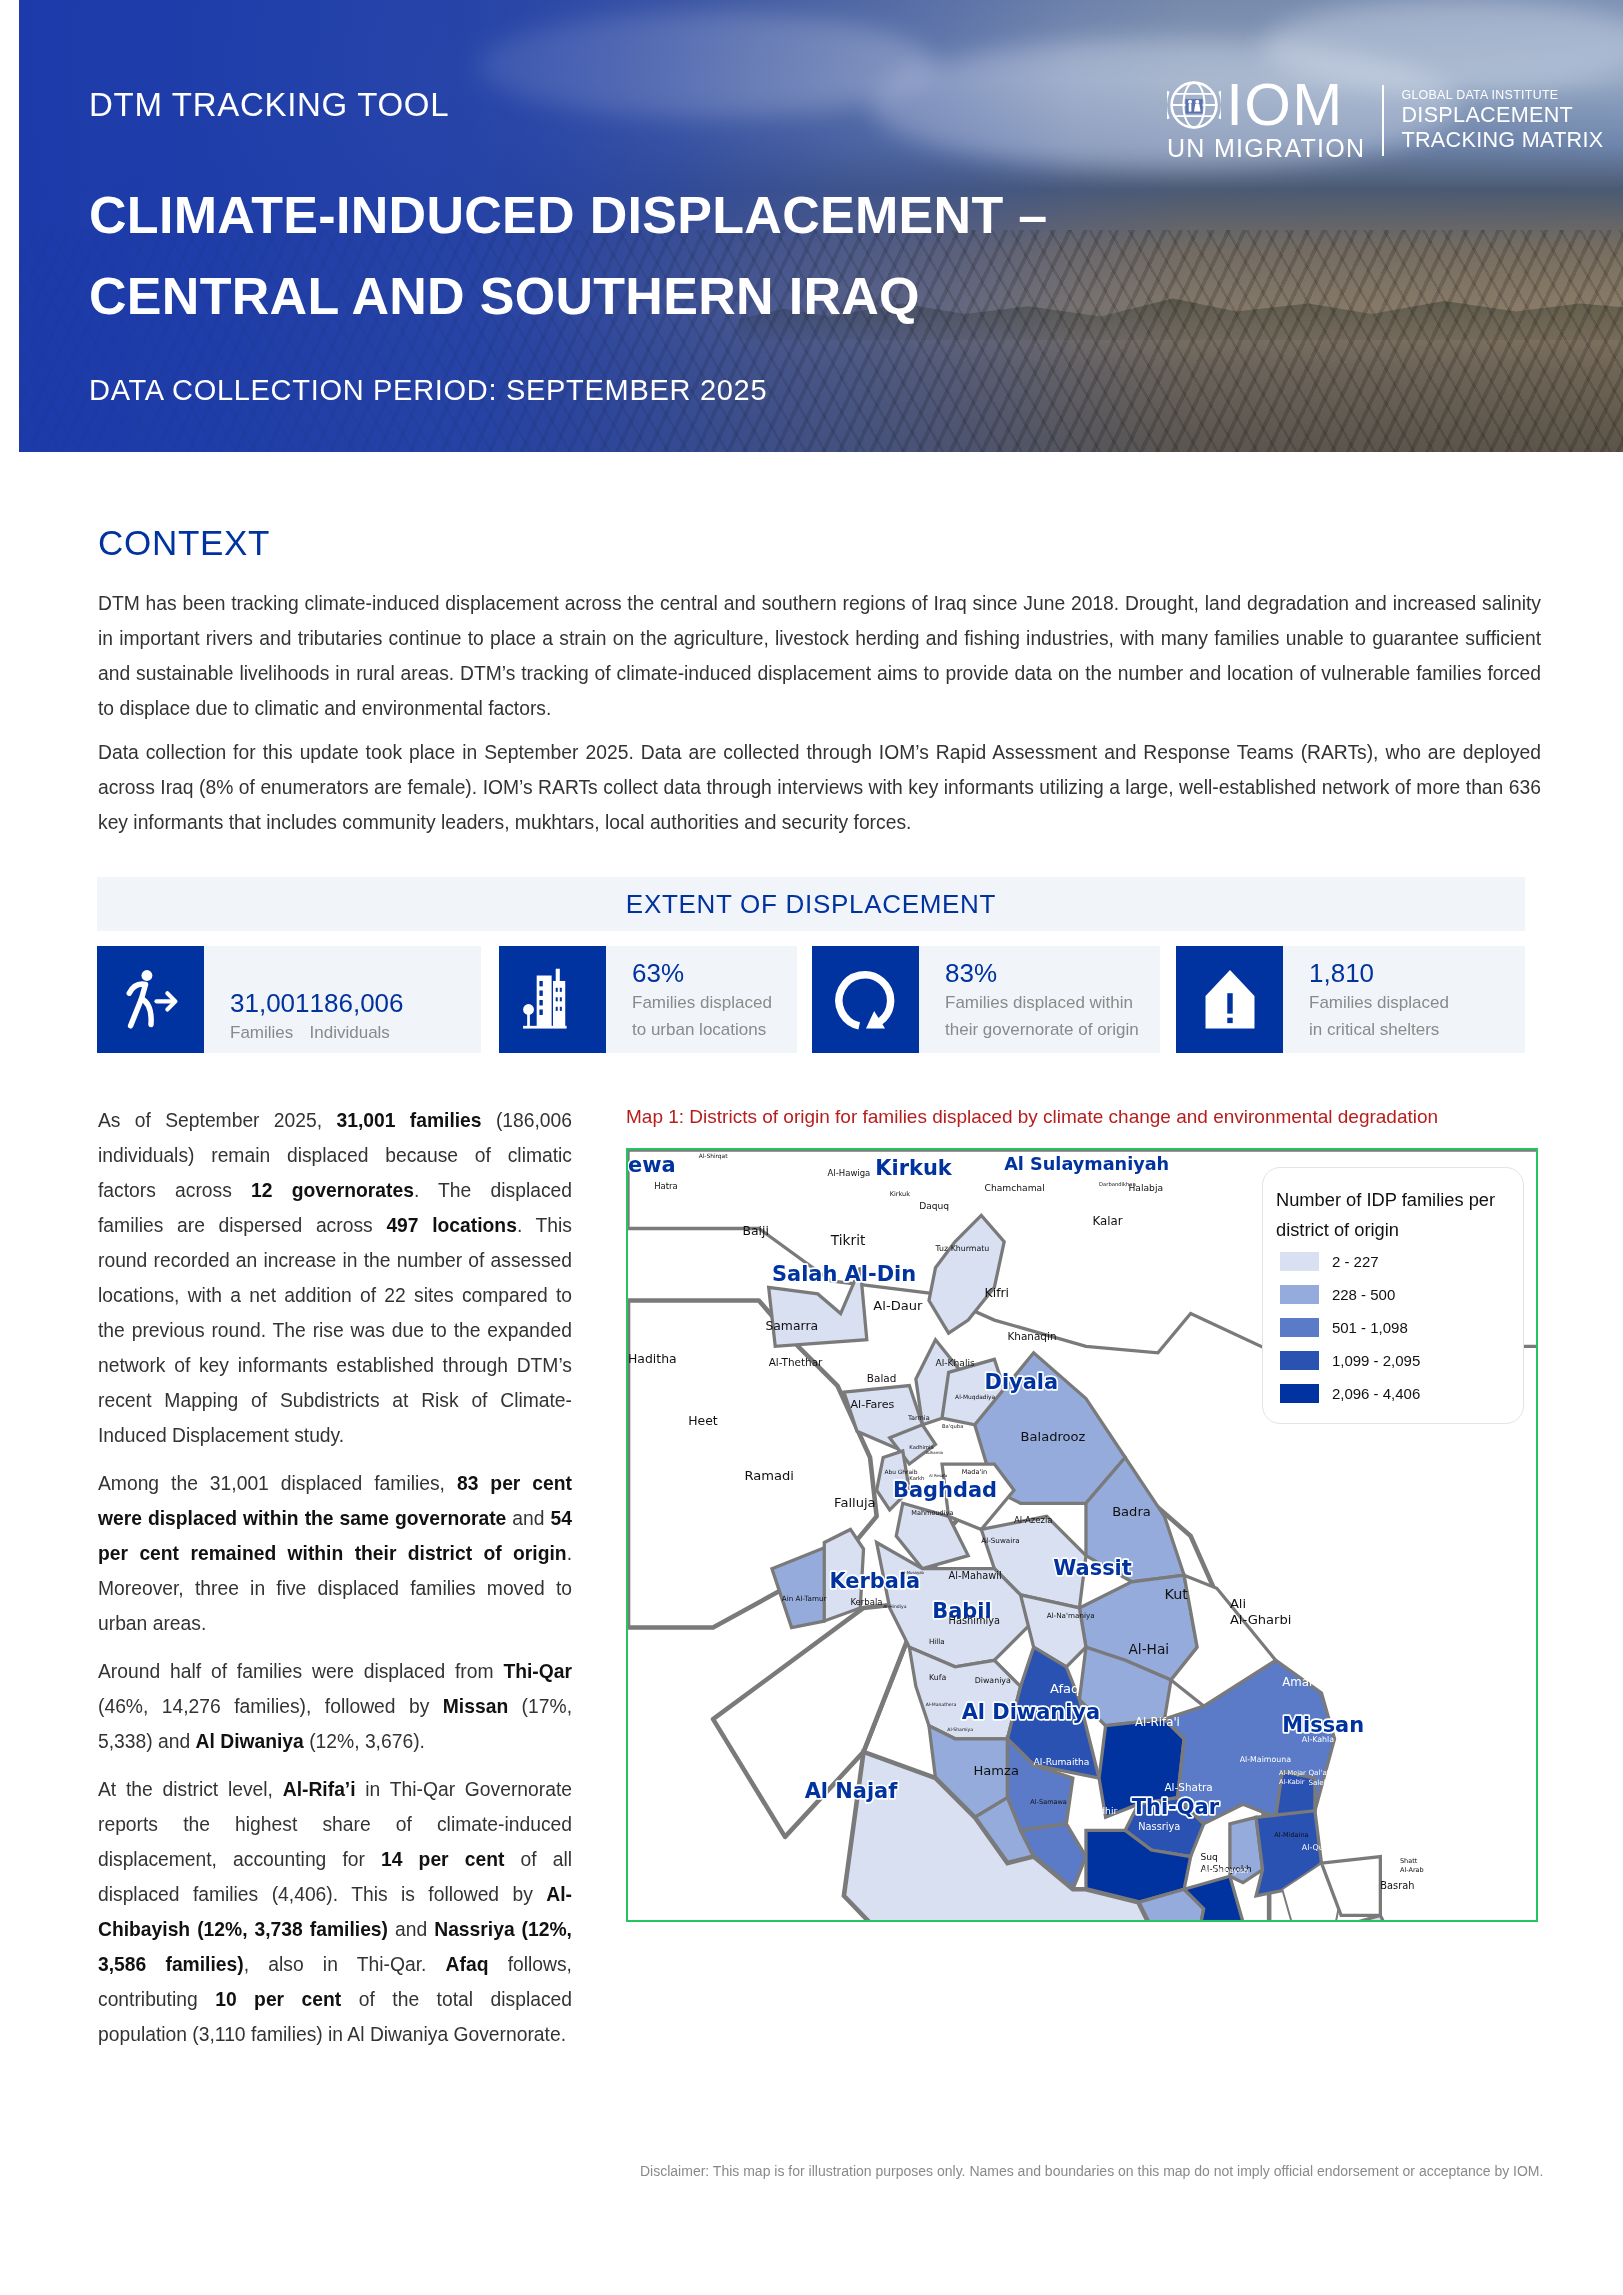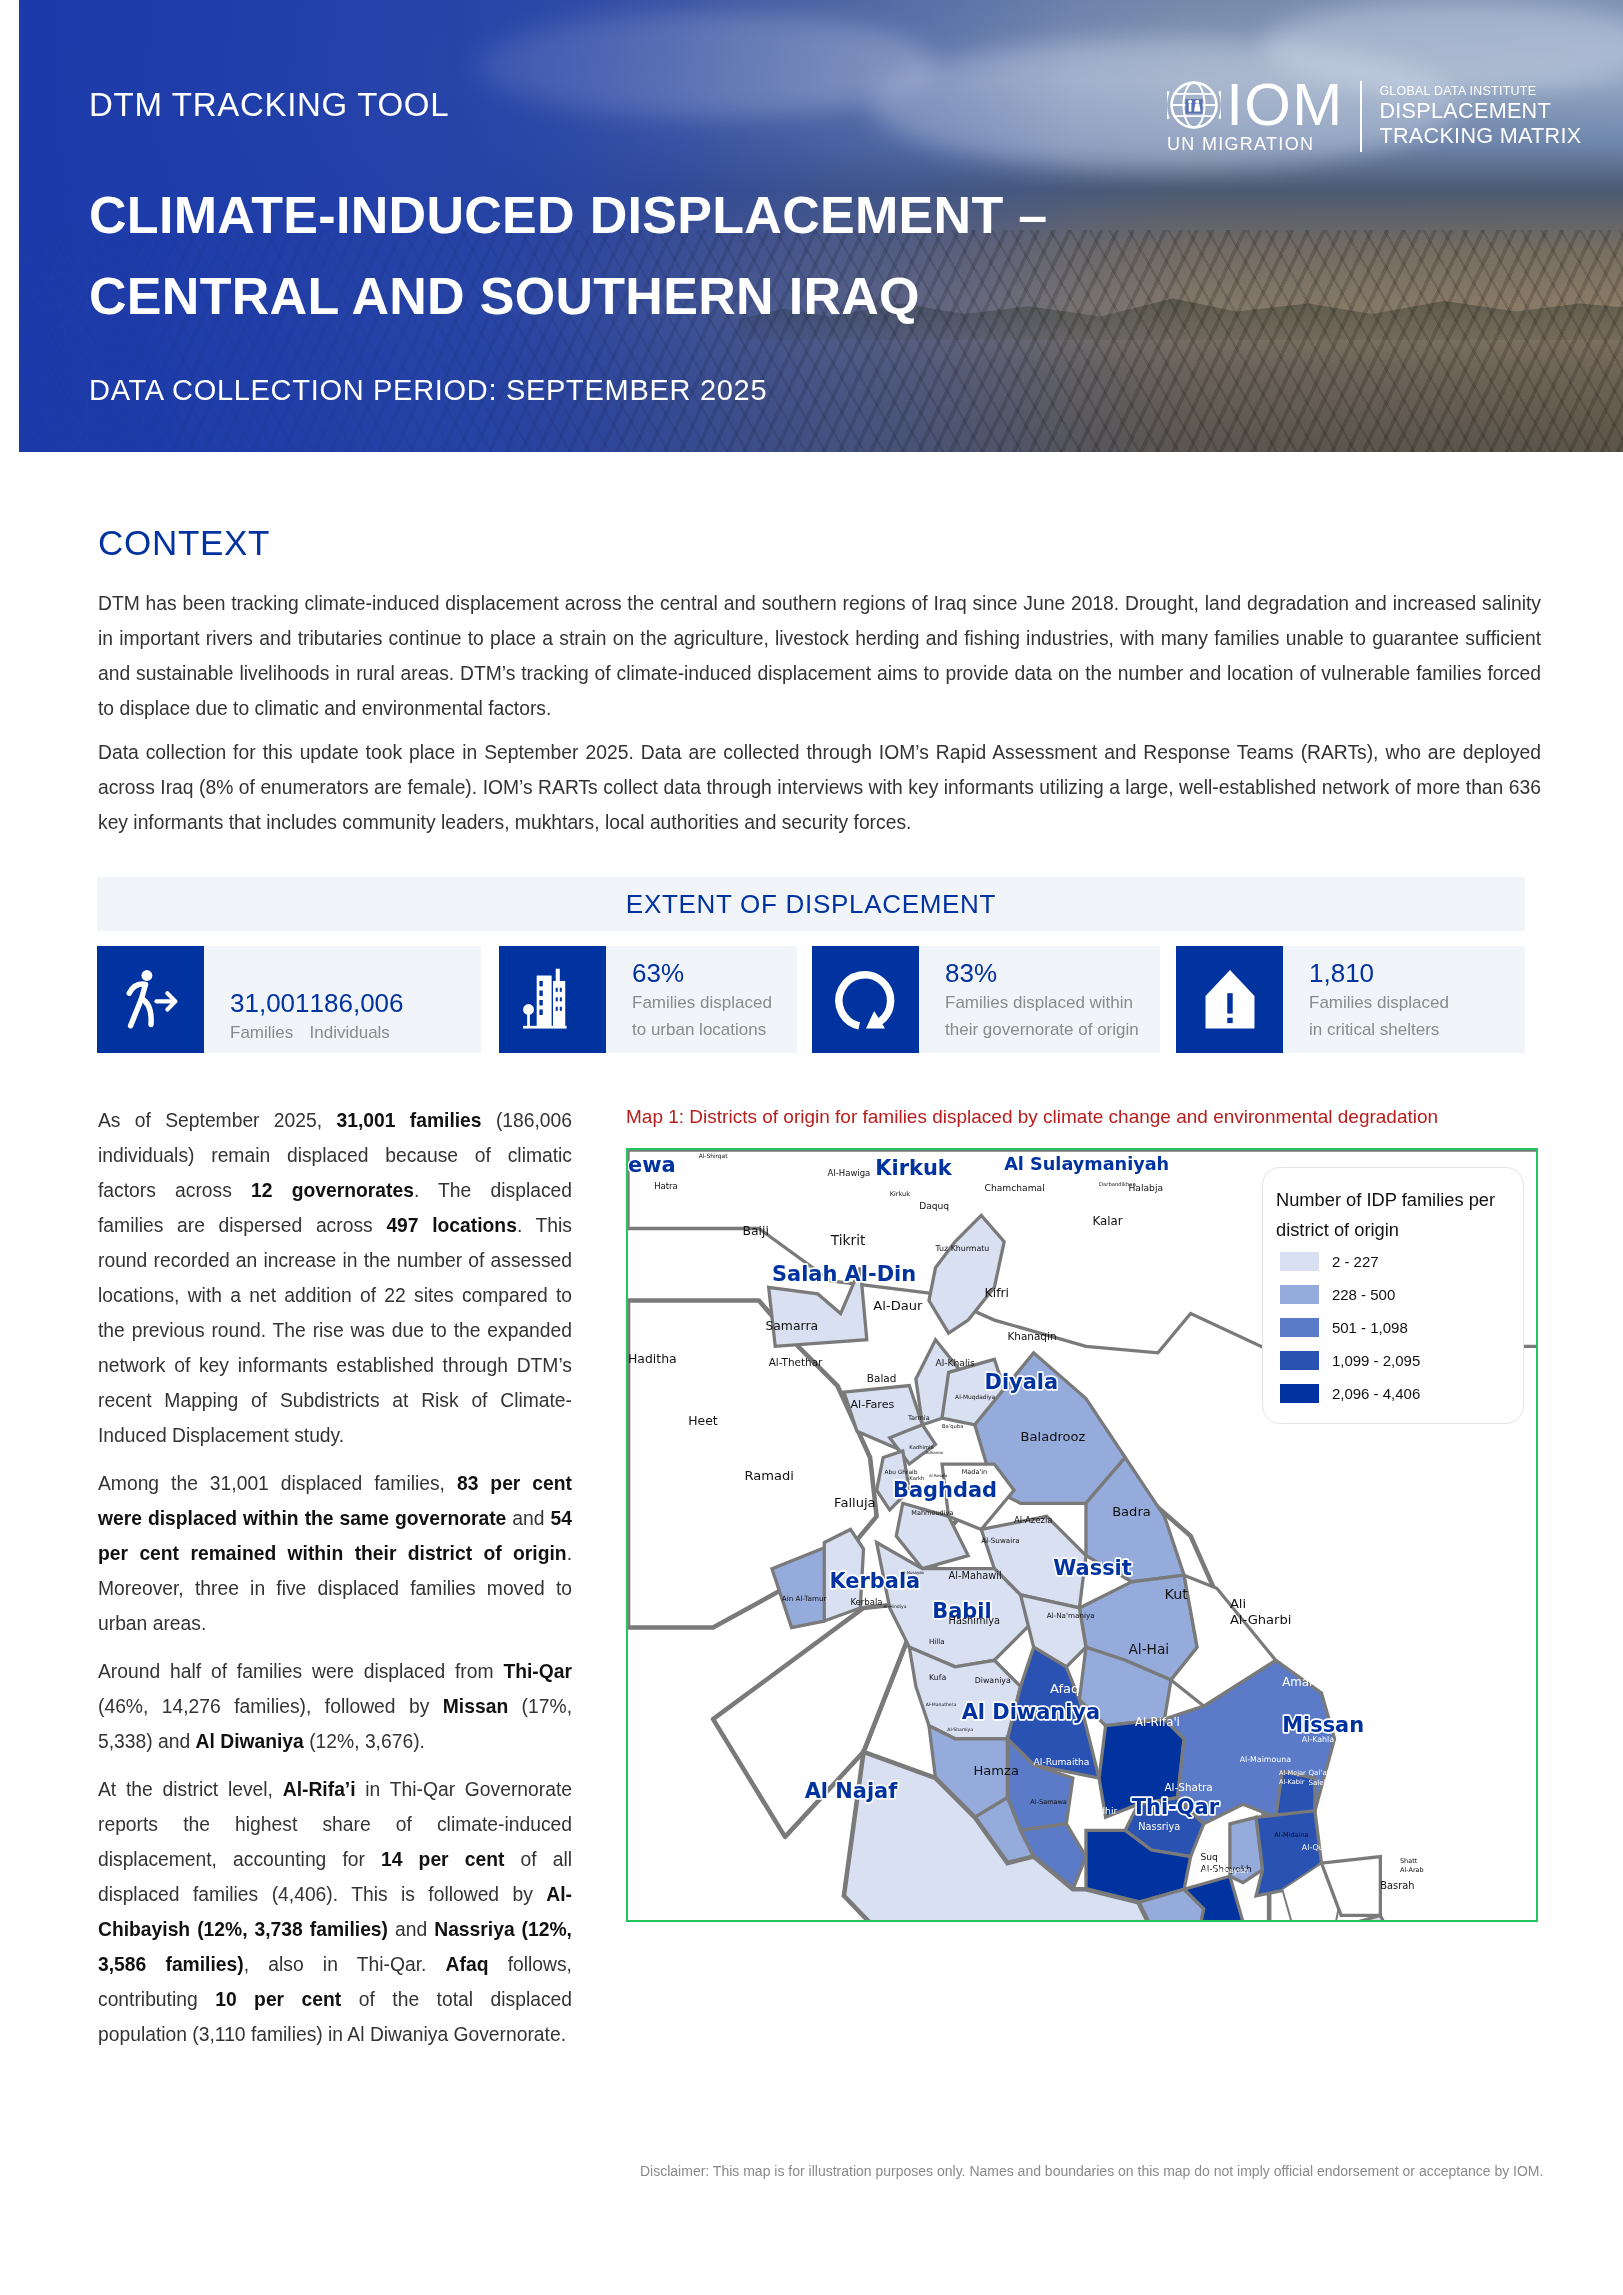--- a/index.html
+++ b/index.html
@@ -32,21 +32,21 @@
   }
   .kicker { position: absolute; left: 70px; top: 86px; font-size: 33px; color: #fff; letter-spacing: 0.7px; font-weight: 300; }
   .main-title { position: absolute; left: 70px; top: 175px; font-size: 52px; line-height: 81px; font-weight: 700; color: #fff; letter-spacing: 0.3px; }
   .period { position: absolute; left: 70px; top: 374px; font-size: 29px; color: #fff; letter-spacing: 0.7px; text-align: right; }
 
   .logo { position: absolute; left: 1148px; top: 77px; display: flex; align-items: center; color: #fff; justify-content: center; }
   .logo-mark { display: flex; flex-direction: column; align-items: flex-start; }
   .logo-top { display: flex; align-items: center; }
   .logo-globe { width: 54px; height: 54px; }
   .logo-iom { font-size: 60px; font-weight: 400; line-height: 56px; margin-left: 5.2px; letter-spacing: 1.3px; }
-  .logo-un { font-size: 18px; letter-spacing: 1.3px; margin-top: 1.3px; }
+  .logo-un { font-size: 25px; letter-spacing: 1.3px; margin-top: 1.3px; }
   .logo-sep { width: 2px; height: 71px; background: #fff; margin: 0 17px; }
   .logo-right { display: flex; flex-direction: column; }
   .logo-gdi { font-size: 12.4px; letter-spacing: 0.3px; }
   .logo-dtm { font-size: 21.6px; line-height: 25px; letter-spacing: 0.3px; }
 
   
   .section-h { position: absolute; left: 98px; top: 523px; font-size: 35px; color: #0033a0; letter-spacing: 0.7px; }
   .context { position: absolute; left: 98px; top: 586px; width: 1443px; font-size: 19.3px; line-height: 35px; color: #333; text-align: justify; }
   .context p { margin-bottom: 9.2px; }
 

